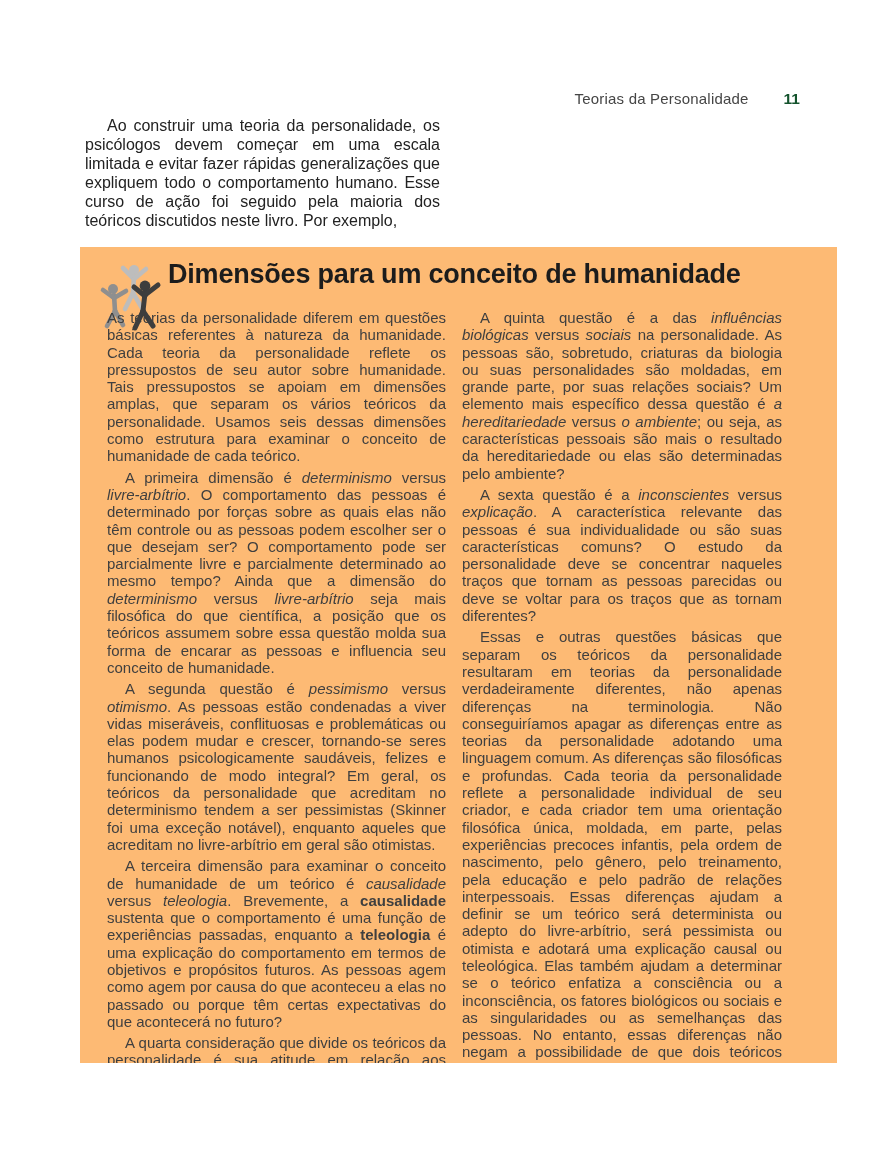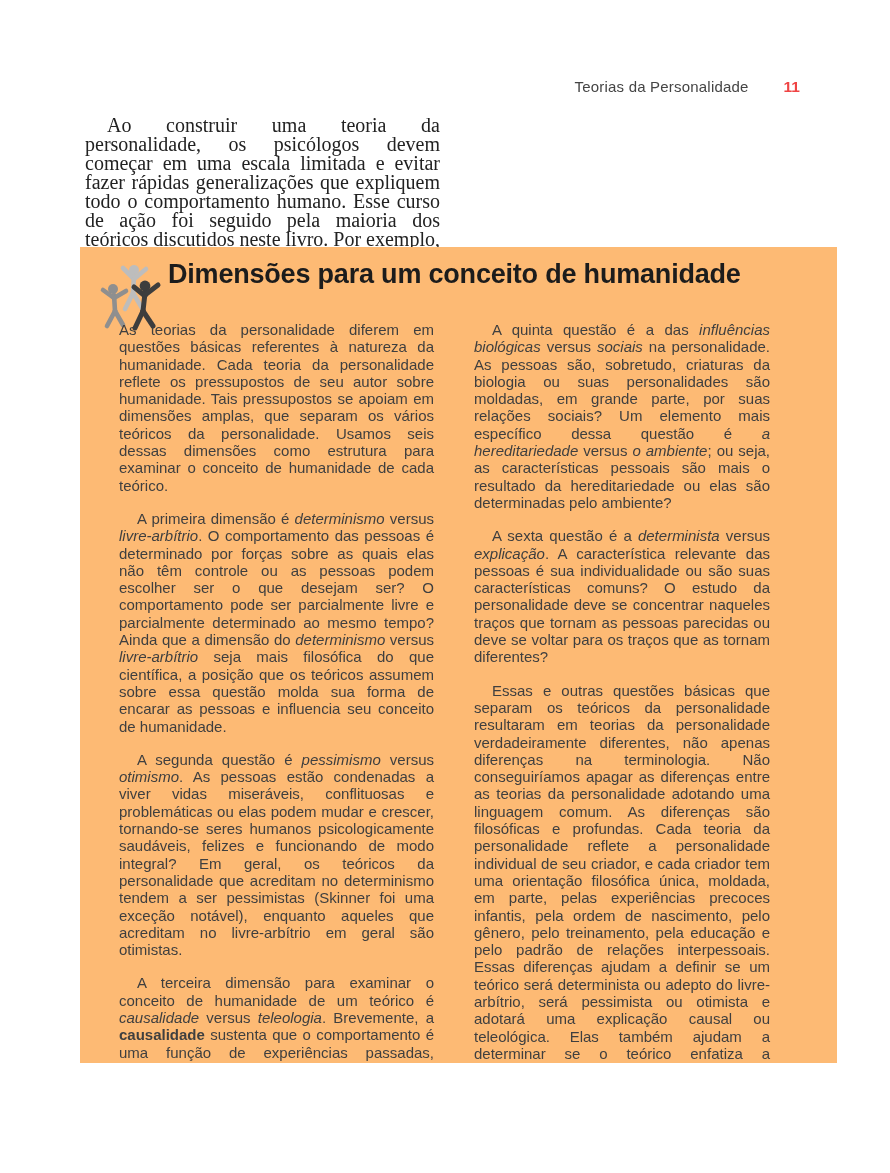--- a/index.html
+++ b/index.html
@@ -11,27 +11,27 @@
     color:#2b2b2b;
     overflow:hidden;
   }
   
   .running-header{
     position:absolute;top:78px;left:0;width:800px;
     display:flex;justify-content:flex-end;align-items:baseline;gap:35px;
     font-family:"Liberation Sans", sans-serif;
   }
   .running-title{font-size:15px;color:#454545;letter-spacing:.2px;}
-  .page-number{font-size:15.5px;font-weight:bold;color:#ef4444;}
+  .page-number{font-size:15.5px;font-weight:bold;color:#14532d;margin-top:12px;}
   
   .intro{
     position:absolute;left:85px;top:116px;width:727px;
     display:flex;gap:15px;
-    font-family:Liberation Serif, serif;
-    font-size:20px;line-height:19px;color:#222;
+    font-family:Liberation Sans, sans-serif;
+    font-size:16px;line-height:19px;color:#222;
   }
   .intro .col-l{width:355px;}
   .intro .col-r{width:357px;}
   .intro p{margin:0;text-align:justify;}
   .intro .col-l p{text-indent:22px;}
   
   .feature-box{
     position:absolute;left:80px;top:247px;width:757px;height:816px;
     background:#fdba74;
     overflow:hidden;
@@ -43,21 +43,21 @@
   }
   .box-icon{position:absolute;left:17px;top:16px;width:72px;height:74px;}
   .box-columns{
     position:absolute;left:23px;top:58px;width:683px;
     display:flex;gap:8px;
     font-size:15px;line-height:17.3px;color:#3f3f3f;
     hyphens:auto;
   }
   .box-columns .col-l{width:347px;}
   .box-columns .col-r{width:328px;}
-  .box-columns p{margin:16px;text-align:justify;}
+  .box-columns p{margin:4px;text-align:justify;}
   .box-columns p.indent{text-indent:18px;}
   .box-columns i{font-style:italic;}
   .box-columns b{font-weight:bold;}
 </style>
 </head>
 <body>
 
 <div class="page">
 
   <div class="running-header">
@@ -108,19 +108,19 @@
     <div class="box-columns">
       <div class="col-l">
         <p>As teorias da personalidade diferem em questões básicas referentes à natureza da humanidade. Cada teoria da personalidade reflete os pressupostos de seu autor sobre humanidade. Tais pressupostos se apoiam em dimensões amplas, que separam os vários teóricos da personalidade. Usamos seis dessas dimensões como estrutura para examinar o conceito de humanidade de cada teórico.</p>
         <p class="indent">A primeira dimensão é <i>determinismo</i> versus <i>livre-arbítrio</i>. O comportamento das pessoas é determinado por forças sobre as quais elas não têm controle ou as pessoas podem escolher ser o que desejam ser? O comportamento pode ser parcialmente livre e parcialmente determinado ao mesmo tempo? Ainda que a dimensão do <i>determinismo</i> versus <i>livre-arbítrio</i> seja mais filosófica do que científica, a posição que os teóricos assumem sobre essa questão molda sua forma de encarar as pessoas e influencia seu conceito de humanidade.</p>
         <p class="indent">A segunda questão é <i>pessimismo</i> versus <i>otimismo</i>. As pessoas estão condenadas a viver vidas miseráveis, conflituosas e problemáticas ou elas podem mudar e crescer, tornando-se seres humanos psicologicamente saudáveis, felizes e funcionando de modo integral? Em geral, os teóricos da personalidade que acreditam no determinismo tendem a ser pessimistas (Skinner foi uma exceção notável), enquanto aqueles que acreditam no livre-arbítrio em geral são otimistas.</p>
         <p class="indent">A terceira dimensão para examinar o conceito de humanidade de um teórico é <i>causalidade</i> versus <i>teleologia</i>. Brevemente, a <b>causalidade</b> sustenta que o comportamento é uma função de experiências passadas, enquanto a <b>teleologia</b> é uma explicação do comportamento em termos de objetivos e propósitos futuros. As pessoas agem como agem por causa do que aconteceu a elas no passado ou porque têm certas expectativas do que acontecerá no futuro?</p>
         <p class="indent">A quarta consideração que divide os teóricos da personalidade é sua atitude em relação aos <i>determinantes igualmente</i> versus <i>inconscientes do comportamento</i>. As pessoas normalmente estão</p>
       </div>
       <div class="col-r">
         <p class="indent">A quinta questão é a das <i>influências biológicas</i> versus <i>sociais</i> na personalidade. As pessoas são, sobretudo, criaturas da biologia ou suas personalidades são moldadas, em grande parte, por suas relações sociais? Um elemento mais específico dessa questão é <i>a hereditariedade</i> versus <i>o ambiente</i>; ou seja, as características pessoais são mais o resultado da hereditariedade ou elas são determinadas pelo ambiente?</p>
-        <p class="indent">A sexta questão é a <i>determinista</i> versus <i>explicação</i>. A característica relevante das pessoas é sua individualidade ou são suas características comuns? O estudo da personalidade deve se concentrar naqueles traços que tornam as pessoas parecidas ou deve se voltar para os traços que as tornam diferentes?</p>
+        <p class="indent">A sexta questão é a <i>inconscientes</i> versus <i>explicação</i>. A característica relevante das pessoas é sua individualidade ou são suas características comuns? O estudo da personalidade deve se concentrar naqueles traços que tornam as pessoas parecidas ou deve se voltar para os traços que as tornam diferentes?</p>
         <p class="indent">Essas e outras questões básicas que separam os teóricos da personalidade resultaram em teorias da personalidade verdadeiramente diferentes, não apenas diferenças na terminologia. Não conseguiríamos apagar as diferenças entre as teorias da personalidade adotando uma linguagem comum. As diferenças são filosóficas e profundas. Cada teoria da personalidade reflete a personalidade individual de seu criador, e cada criador tem uma orientação filosófica única, moldada, em parte, pelas experiências precoces infantis, pela ordem de nascimento, pelo gênero, pelo treinamento, pela educação e pelo padrão de relações interpessoais. Essas diferenças ajudam a definir se um teórico será determinista ou adepto do livre-arbítrio, será pessimista ou otimista e adotará uma explicação causal ou teleológica. Elas também ajudam a determinar se o teórico enfatiza a consciência ou a inconsciência, os fatores biológicos ou sociais e as singularidades ou as semelhanças das pessoas. No entanto, essas diferenças não negam a possibilidade de que dois teóricos com visões opostas de humanidade possam ser igualmente científicos em sua reunião dos dados e construção da teoria.</p>
       </div>
     </div>
   </div>
 
 </div>
 
 </body></html>

